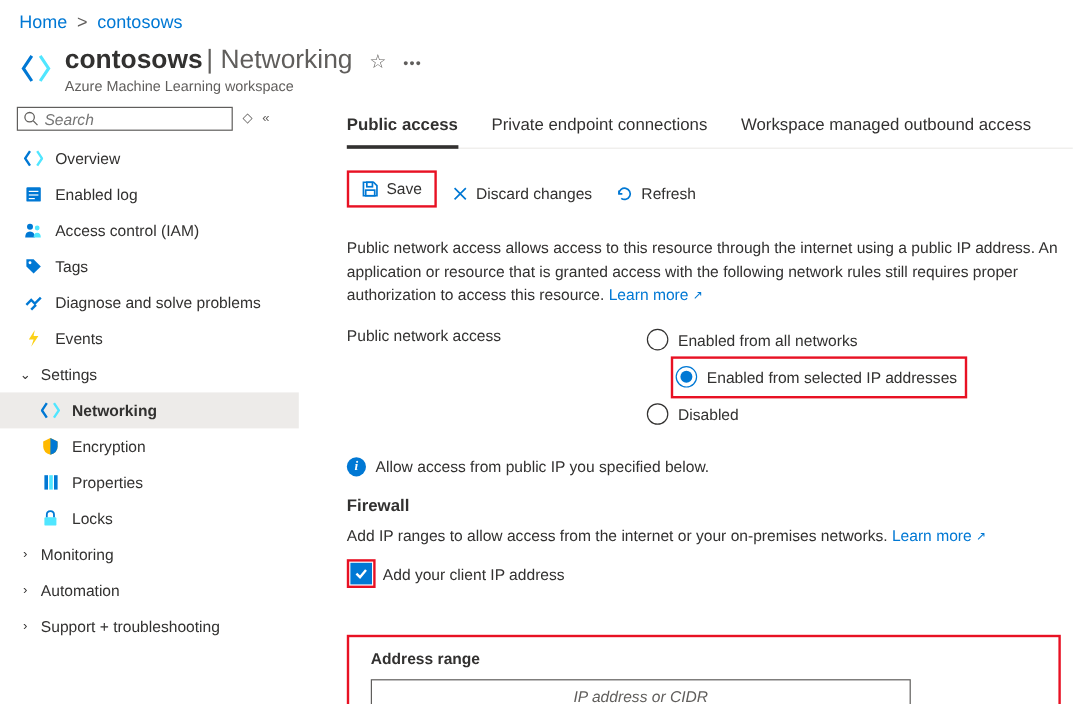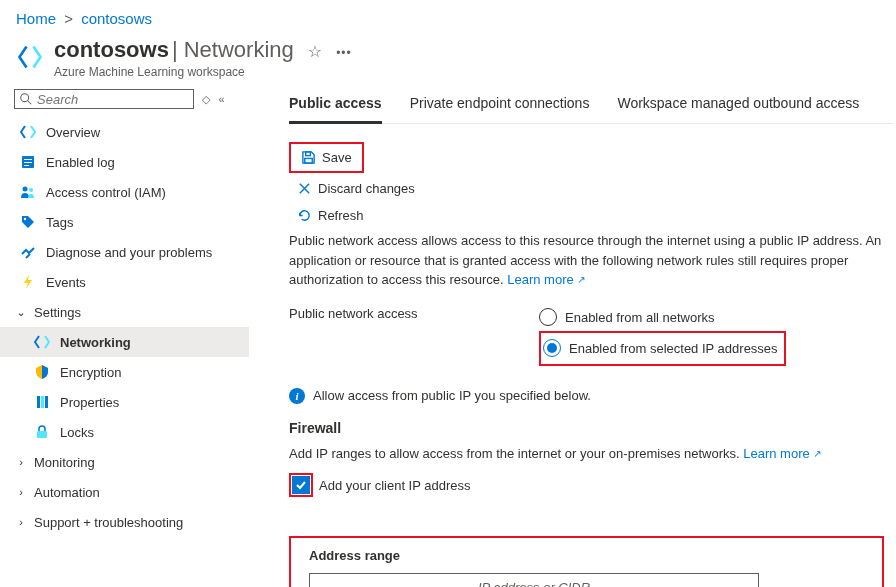--- a/index.html
+++ b/index.html
@@ -33,35 +33,35 @@
   .nav-group { display: flex; align-items: center; height: 30px; cursor:pointer; font-size: 13px; }
   .nav-group .chev { width: 14px; margin-right: 6px; text-align:center; color:#323130; font-size:11px; }
   .nav-sub { padding-left: 20px; }
   .nav-sub.active { background: #edebe9; font-weight: 600; margin-left:-14px; padding-left:34px; }
   
   .main { flex: 1; padding: 0 2px 0 40px; }
   .tabs { display: flex; border-bottom: 1px solid #edebe9; margin-bottom: 18px; gap: 28px; }
   .tab { padding: 6px 0 10px 0; font-size: 14px; cursor:pointer; color:#323130; }
   .tab.active { font-weight: 600; border-bottom: 3px solid #323130; margin-bottom: -1px; }
   
-  .cmdbar { display: flex; align-items: flex-start; gap: 4px; margin-bottom: 4px; flex-direction: column; }
+  .cmdbar { display: flex; align-items: flex-end; gap: 4px; margin-bottom: 24px; }
   .cmd { display: inline-flex; align-items: center; gap: 6px; padding: 4px 8px; cursor:pointer; font-size: 13px; }
   .hl-red { border: 2px solid #e81123; padding: 2px; }
   
   .desc { font-size: 13px; line-height: 1.5; margin-bottom: 14px; }
   .ext-ic { font-size: 10px; vertical-align: 1px; }
   
   .field-row { display: flex; margin-bottom: 10px; }
   .field-label { width: 250px; font-size: 13px; padding-top: 2px; }
   .radio-group {}
   .radio-opt { display: flex; align-items: center; height: 27px; cursor:pointer;text-align:center; }
   .radio-opt .rcirc { width: 18px; height: 18px; border: 1px solid #323130; border-radius: 50%; margin-right: 8px; display:flex; align-items:center; justify-content:center; }
   .radio-opt.sel .rcirc { border-color: #0078d4; }
   .radio-opt.sel .rcirc::after { content:''; width: 10px; height: 10px; background:#0078d4; border-radius:50%; }
-  .hl-wrap { border: 2px solid #e81123; padding: 2px 6px 2px 2px; display:inline-flex; }
+  .hl-wrap { border: 2px solid #e81123; padding: 2px 6px 2px 2px; display:inline-flex;margin-left:20px; }
   
   .info-row { display: flex; align-items: center; gap: 8px; margin: 22px 0 16px 0; color:#323130; }
   .info-ic { width:16px; height:16px; background:#0078d4; color:#fff; border-radius:50%; display:flex; align-items:center; justify-content:center; font-size:11px; font-weight:bold; font-style:italic; font-family:Georgia,serif;}
   
   .sect-head { font-weight: 600; font-size: 14px; margin-bottom: 8px; }
   .check-row { display:flex; align-items:center; gap:6px; margin: 10px 0 16px 0; }
   .cbox { width:18px; height:18px; background:#0078d4; display:flex; align-items:center; justify-content:center; color:#fff; font-size:12px; }
   .hl-sm { border:2px solid #e81123; padding:1px; display:inline-flex; }
   
   .addr-box { border: 2px solid #e81123; padding: 10px 18px 18px 18px; margin-right: 10px; margin-top: 39px;}
@@ -151,21 +151,21 @@
         </span>
       <span>Tags</span>
     </div>
     <div class="nav-item">
       <span class="nic">
           <svg viewBox="0 0 16 16" width="16" height="16">
             <path d="M14 4 L9 9 L6 6 L2 10" stroke="#0078d4" stroke-width="2" fill="none"></path>
             <path d="M6 14 L10 10" stroke="#0078d4" stroke-width="2"></path>
           </svg>
         </span>
-      <span>Diagnose and your problems</span>
+      <span>Diagnose and solve problems</span>
     </div>
     <div class="nav-item">
       <span class="nic">
           <svg viewBox="0 0 16 16" width="16" height="16">
             <path d="M9 1 L4 9 L8 9 L6 15 L12 6 L8 6 Z" fill="#fcd116"></path>
           </svg>
         </span>
       <span>Events</span>
     </div>
 
@@ -268,20 +268,24 @@
         <div class="radio-opt">
           <span class="rcirc"></span>
           <span>Enabled from all networks</span>
         </div>
         <span class="hl-wrap">
           <div class="radio-opt sel">
             <span class="rcirc"></span>
             <span>Enabled from selected IP addresses</span>
           </div>
         </span>
+        <div class="radio-opt">
+          <span class="rcirc"></span>
+          <span>Disabled</span>
+        </div>
       </div>
     </div>
 
     <div class="info-row">
       <span class="info-ic">i</span>
       <span>Allow access from public IP you specified below.</span>
     </div>
 
     <div class="sect-head">Firewall</div>
     <div class="desc" style="margin-bottom:6px">

